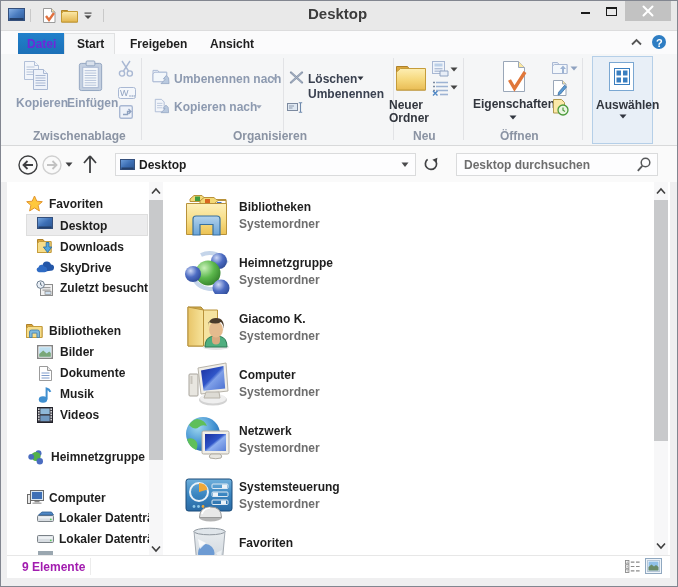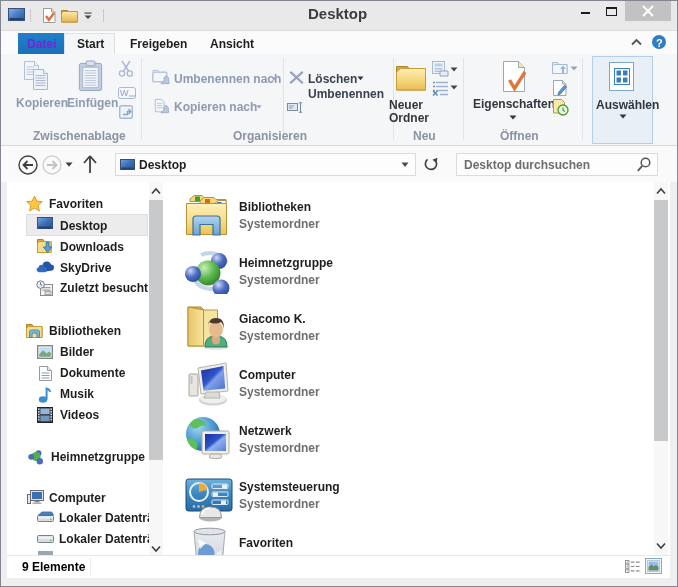--- a/index.html
+++ b/index.html
@@ -619,21 +619,21 @@
   <svg class="abs" style="left:656px;top:187px" width="10" height="8" viewBox="0 0 10 8">
       <path d="M1 6.5 L5 2 L9 6.5" fill="none" stroke="#3f3f3f" stroke-width="1.6"></path>
     </svg>
   <div class="abs" style="left:654px;top:200px;width:14px;height:241px;background:#c8c9cb"></div>
   <svg class="abs" style="left:656px;top:542px" width="10" height="8" viewBox="0 0 10 8">
       <path d="M1 1.5 L5 6 L9 1.5" fill="none" stroke="#3f3f3f" stroke-width="1.6"></path>
     </svg>
 </div>
 
 <div id="status-items">
-  <div class="txt" style="left:22px;top:560px;color:#000000">9 Elemente</div>
+  <div class="txt" style="left:22px;top:560px;color:#a21caf">9 Elemente</div>
   <div class="abs" style="left:90px;top:558px;width:1px;height:17px;background:#ececec"></div>
 
   <svg class="abs" style="left:625px;top:560px" width="16" height="13" viewBox="0 0 16 13">
     <g stroke="#8a8a8a" fill="none" stroke-width="0.9">
       <rect x="0.5" y="0.5" width="3.4" height="3.4"></rect>
         <rect x="0.5" y="4.8" width="3.4" height="3.4"></rect>
         <rect x="0.5" y="9.1" width="3.4" height="3.4"></rect>
     </g>
     <g fill="#8a8a8a">
       <circle cx="2.2" cy="2.2" r="0.6"></circle>

